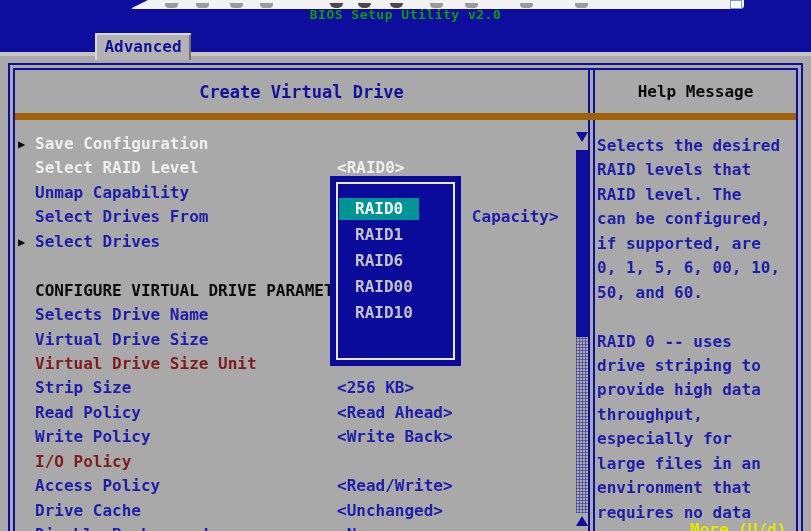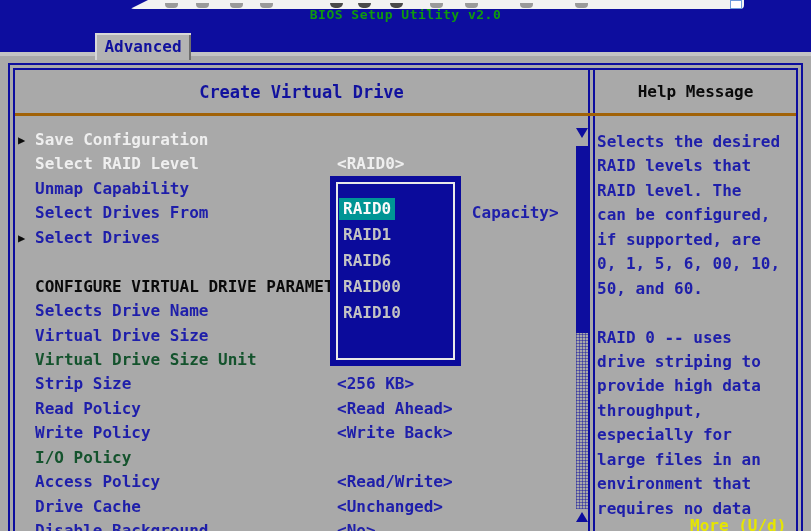--- a/index.html
+++ b/index.html
@@ -34,50 +34,50 @@
     box-shadow:inset 2px 2px 0 #d8d8d8, inset -2px 0 0 #6e6e6e;
     z-index:2;
     margin-top:8px;
   }
   
   .content{
     position:absolute;left:8px;top:63px;width:795px;height:475px;
     border:7px double #0d0d9e;box-sizing:border-box;
     display:flex;flex-direction:column;
   }
-  .hdr{display:flex;height:43px;border-bottom:3px solid #a16207;flex:0 0 auto;}
+  .hdr{display:flex;height:43px;border-bottom:7px solid #a16207;flex:0 0 auto;}
   .hdr-left{width:573px;flex:0 0 auto;border-right:7px double #0d0d9e;box-sizing:content-box;
     display:flex;align-items:center;justify-content:center;color:#11119e;font-size:17px;}
   .hdr-right{flex:1;display:flex;align-items:center;justify-content:center;color:#0a0a0a;font-size:16px;}
   .bodyrow{flex:1;display:flex;min-height:0;}
   .body-left{width:573px;flex:0 0 auto;border-right:7px double #0d0d9e;position:relative;}
   .body-right{flex:1;position:relative;}
   
   .rows{position:absolute;left:0;top:12px;right:14px;}
   .row{position:relative;height:24.45px;padding-left:20px;white-space:pre;font-size:16px;line-height:24.45px;color:#1e1eaa;}
   .row .arrow{position:absolute;left:3px;top:0;color:#0a0a0a;font-size:12px;}
   .row .val{position:absolute;left:322px;top:0;}
   .row.white{color:#efefef;}
-  .row.dim{color:#14532d;}
+  .row.dim{color:#7f1d1d;}
   .row.black{color:#0a0a0a;}
   
   .scroll-down{position:absolute;left:561px;top:12px;width:0;height:0;
     border-left:6px solid transparent;border-right:6px solid transparent;border-top:10px solid #0d0d9e;}
   .scroll-thumb{position:absolute;left:561px;top:30px;width:12px;height:187px;background:#0d0d9e;}
   .scroll-track{position:absolute;left:561px;top:217px;width:12px;height:176px;
     background-image:repeating-linear-gradient(0deg, rgba(13,13,158,.45) 0 1px, transparent 1px 3px),
                      repeating-linear-gradient(90deg, rgba(13,13,158,.45) 0 1px, transparent 1px 3px);}
   .scroll-up{position:absolute;left:561px;top:396px;width:0;height:0;
     border-left:6px solid transparent;border-right:6px solid transparent;border-bottom:10px solid #0d0d9e;}
   
   .dropdown{position:absolute;left:330px;top:176px;width:131px;height:190px;background:#0b0b9b;z-index:6;}
   .dropdown .frame{position:absolute;left:6px;top:6px;right:6px;bottom:6px;border:2px solid #e9e9e9;}
   .opts{position:absolute;left:12px;top:22px;right:10px;}
   .opt{height:26px;line-height:22px;font-size:16px;color:#c3c3c3;white-space:pre;}
-  .opt .txt{display:inline-block;padding:0 4px;margin-left:-3px;}
+  .opt .txt{display:inline-block;padding:0 16px;margin-left:-3px;}
   .opt.selected .txt{background:#009595;color:#fafafa;}
   
   .help-lines{position:absolute;left:2px;top:14px;right:0;}
   .hline{height:24.45px;line-height:24.45px;font-size:16px;color:#1e1eaa;white-space:pre;}
   .more{position:absolute;left:95px;top:400px;font-size:16px;color:#e6e600;white-space:pre;}
 </style>
 </head>
 <body>
 
 <div id="page">

